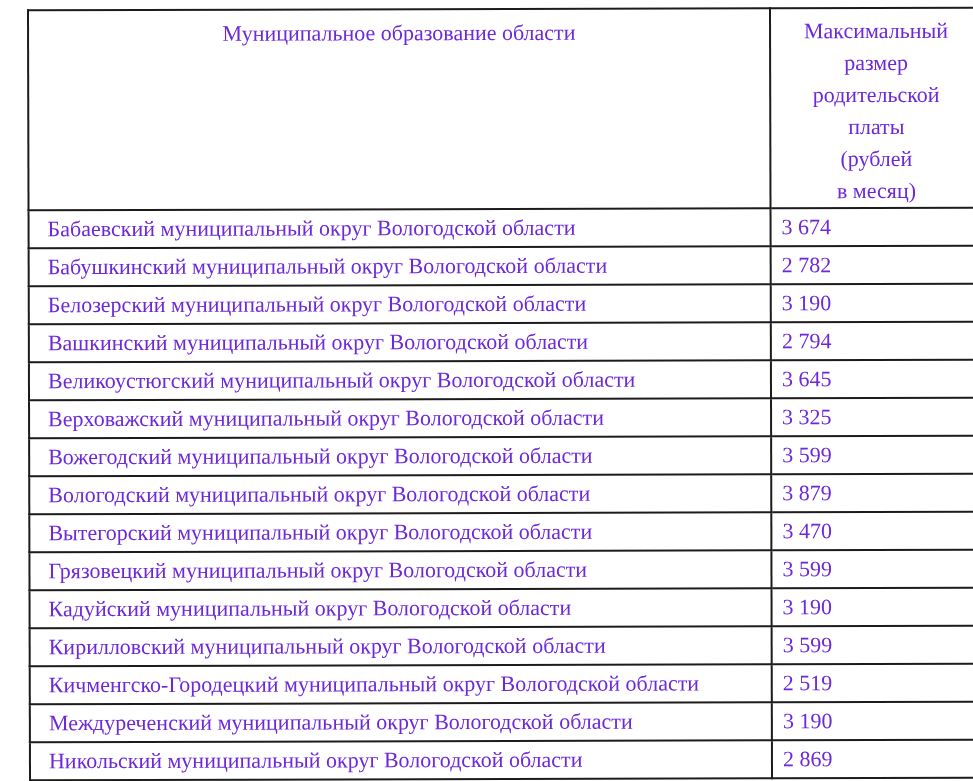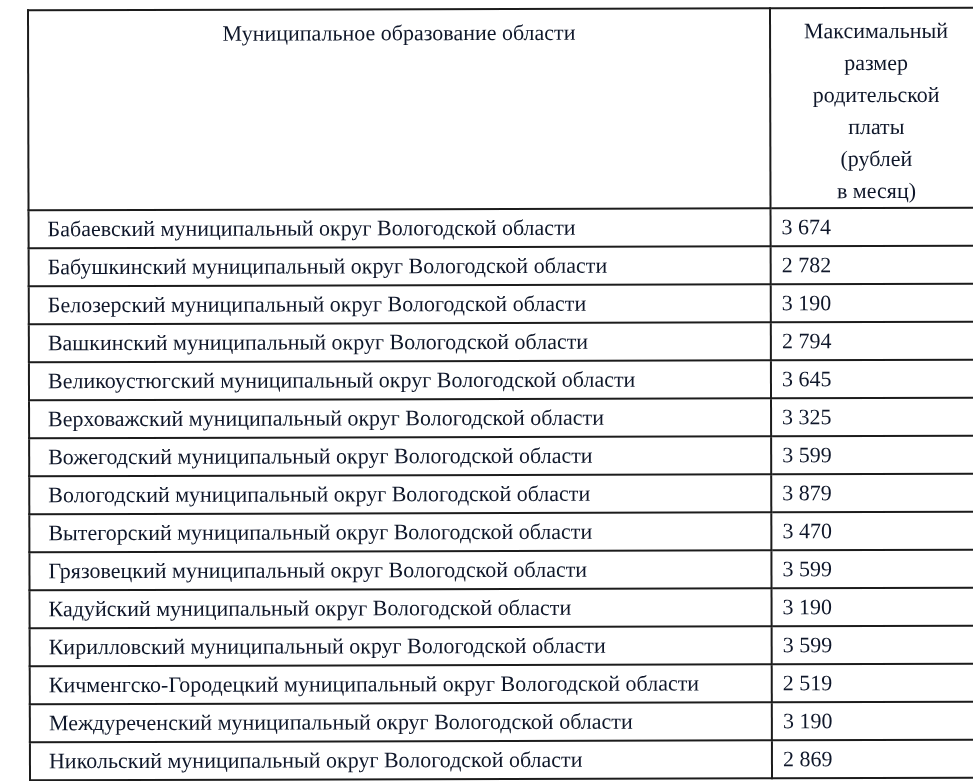--- a/index.html
+++ b/index.html
@@ -9,21 +9,21 @@
     width: 973px;
     height: 781px;
     overflow: hidden;
   }
   .page {
     position: relative;
     width: 973px;
     height: 560px;
     background: #ffffff;
     font-family: "Liberation Serif", "DejaVu Serif", serif;
-    color: #0f172a;
+    color: #6d28d9;
   }
   table.doc-table {
     position: absolute;
     left: 28px;
     top: 8px;
     width: 922px;
     border-collapse: collapse;
     table-layout: fixed;
     transform: rotate(-0.15deg);
   }

